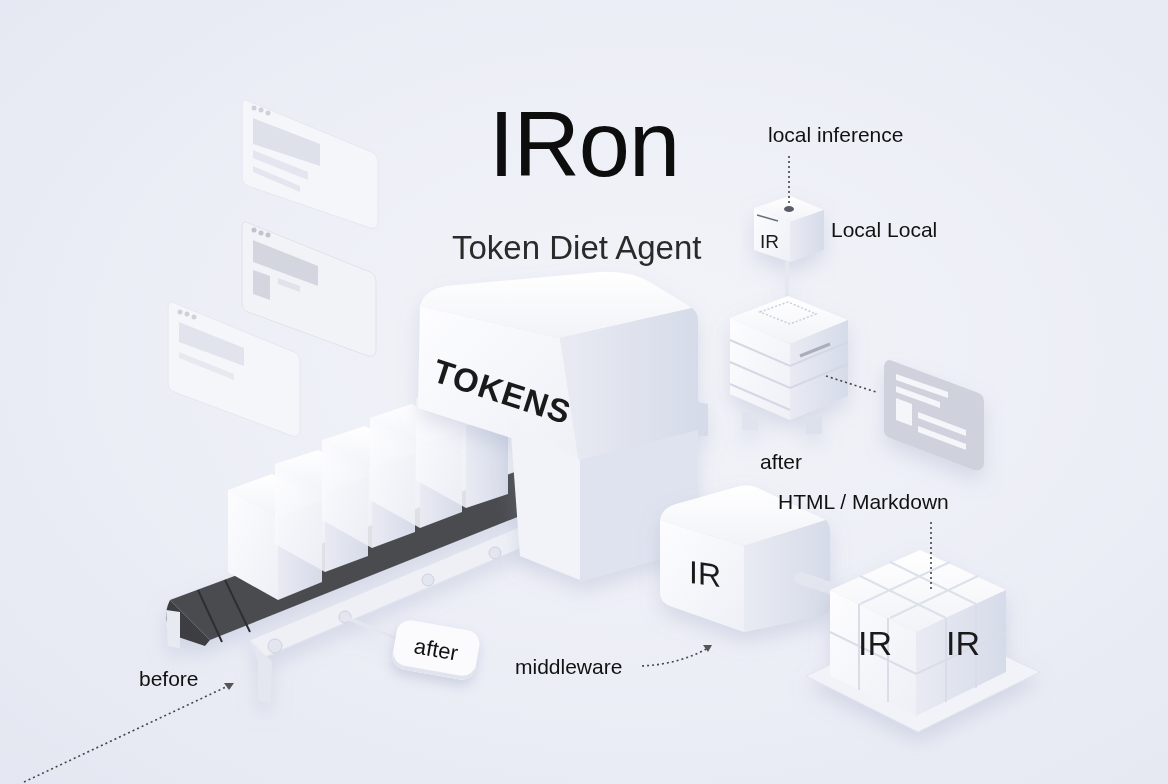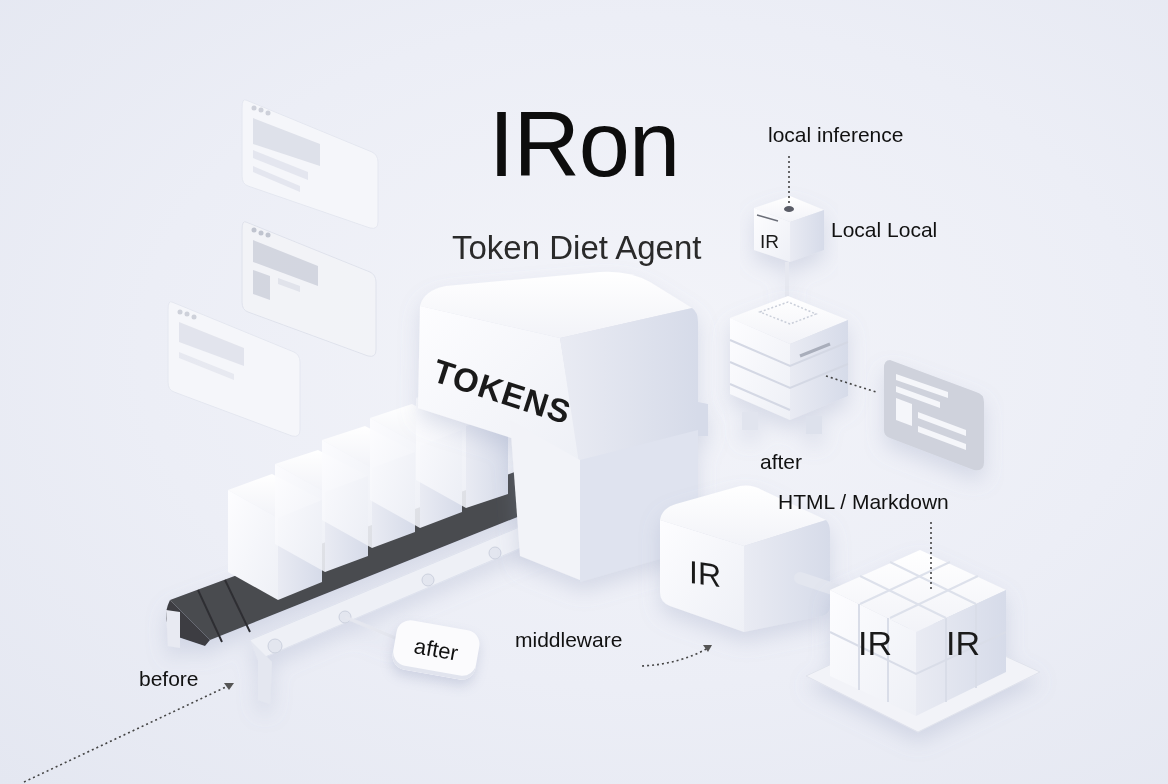--- a/index.html
+++ b/index.html
@@ -8,21 +8,21 @@
     font-family:"Liberation Sans","DejaVu Sans",sans-serif;color:#111;}
   .abs{position:absolute;}
   .title{left:0;width:1168px;top:92px;text-align:center;font-size:92px;font-weight:400;letter-spacing:-1px;color:#0d0d0d;}
   .title span{position:relative;left:0;}
   .subtitle{left:452px;top:184px;font-size:33px;color:#2a2a2a;margin-top:45px;}
   .label{font-size:21px;color:#111;}
   .lbl-local-inf{left:768px;top:123px;}
   .lbl-local-model{left:831px;top:218px;}
   .lbl-after-right{left:760px;top:450px;}
   .lbl-html{left:778px;top:490px;}
-  .lbl-middleware{left:515px;top:628px;text-align:center;}
+  .lbl-middleware{left:515px;top:655px;text-align:center;}
   .lbl-before{left:139px;top:667px;}
   svg.scene{position:absolute;left:0;top:0;}
   .after-tag{left:394px;top:625px;width:84px;height:50px;background:#fbfbfd;border-radius:14px;
     box-shadow:0 6px 12px rgba(120,130,170,.25), inset 0 -4px 0 #e1e4ee;transform:rotate(10deg);
     display:flex;align-items:center;justify-content:center;font-size:22px;}
   .tokens-text{left:440px;top:352px;font-size:33px;font-weight:600;letter-spacing:1px;color:#1a1a1a;transform:rotate(18deg);transform-origin:left top;}
   .ir-mid{left:689px;top:556px;font-size:32px;color:#1a1a1a;transform:skewY(8deg);}
   .ir-cube-a{left:858px;top:624px;font-size:34px;color:#1a1a1a;}
   .ir-cube-b{left:946px;top:624px;font-size:34px;color:#1a1a1a;}
   .ir-small{left:760px;top:231px;font-size:19px;color:#1a1a1a;}

